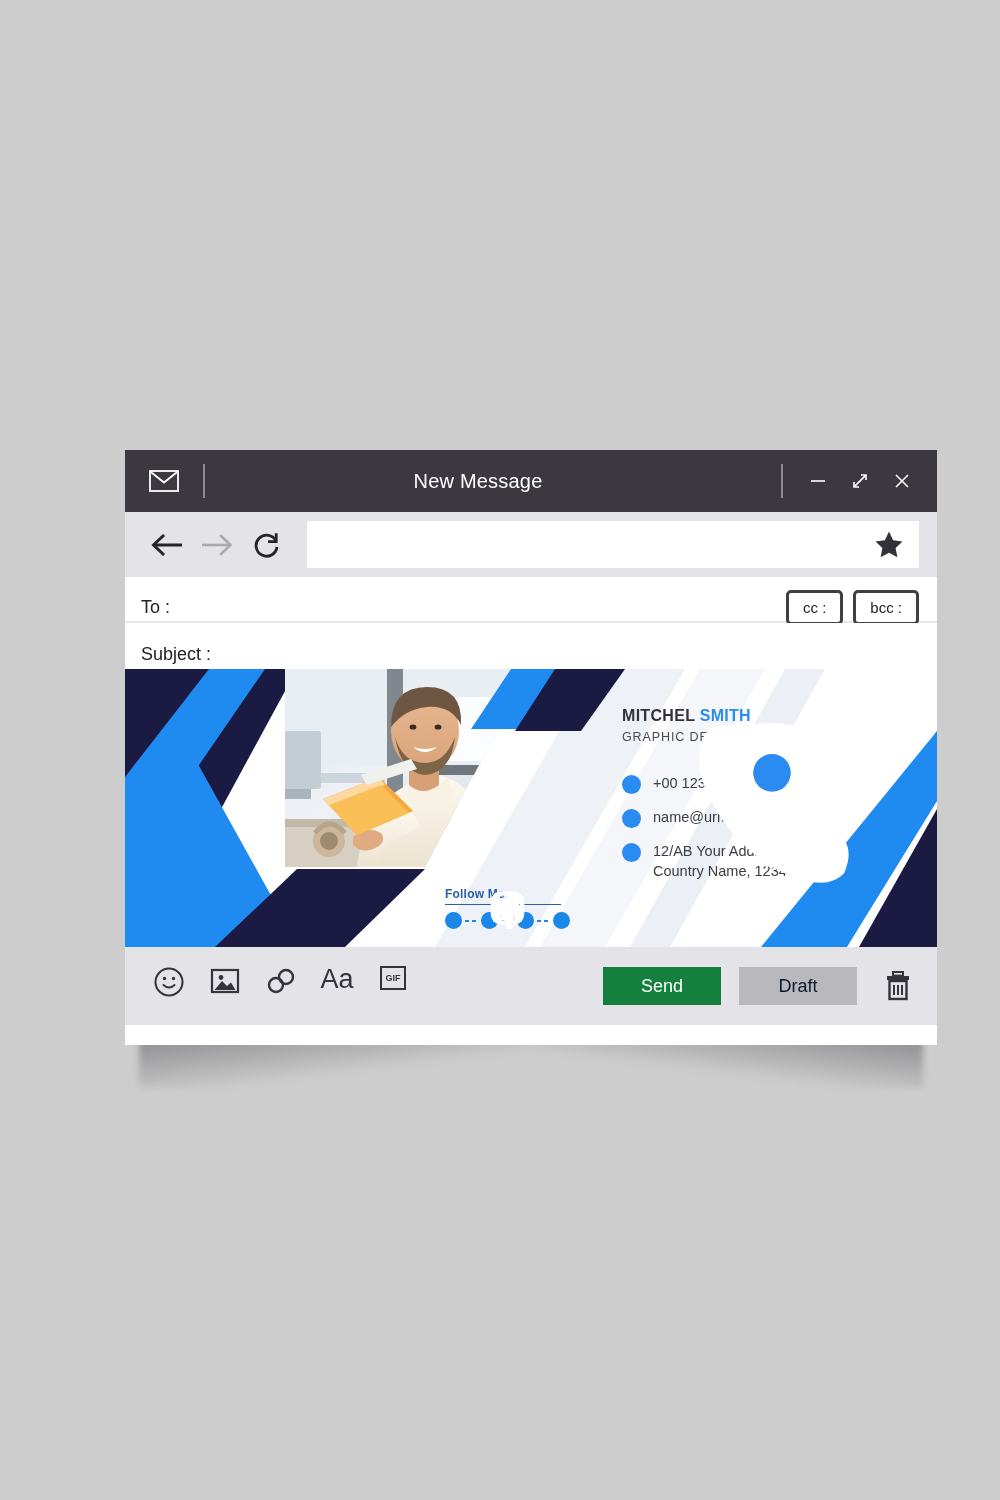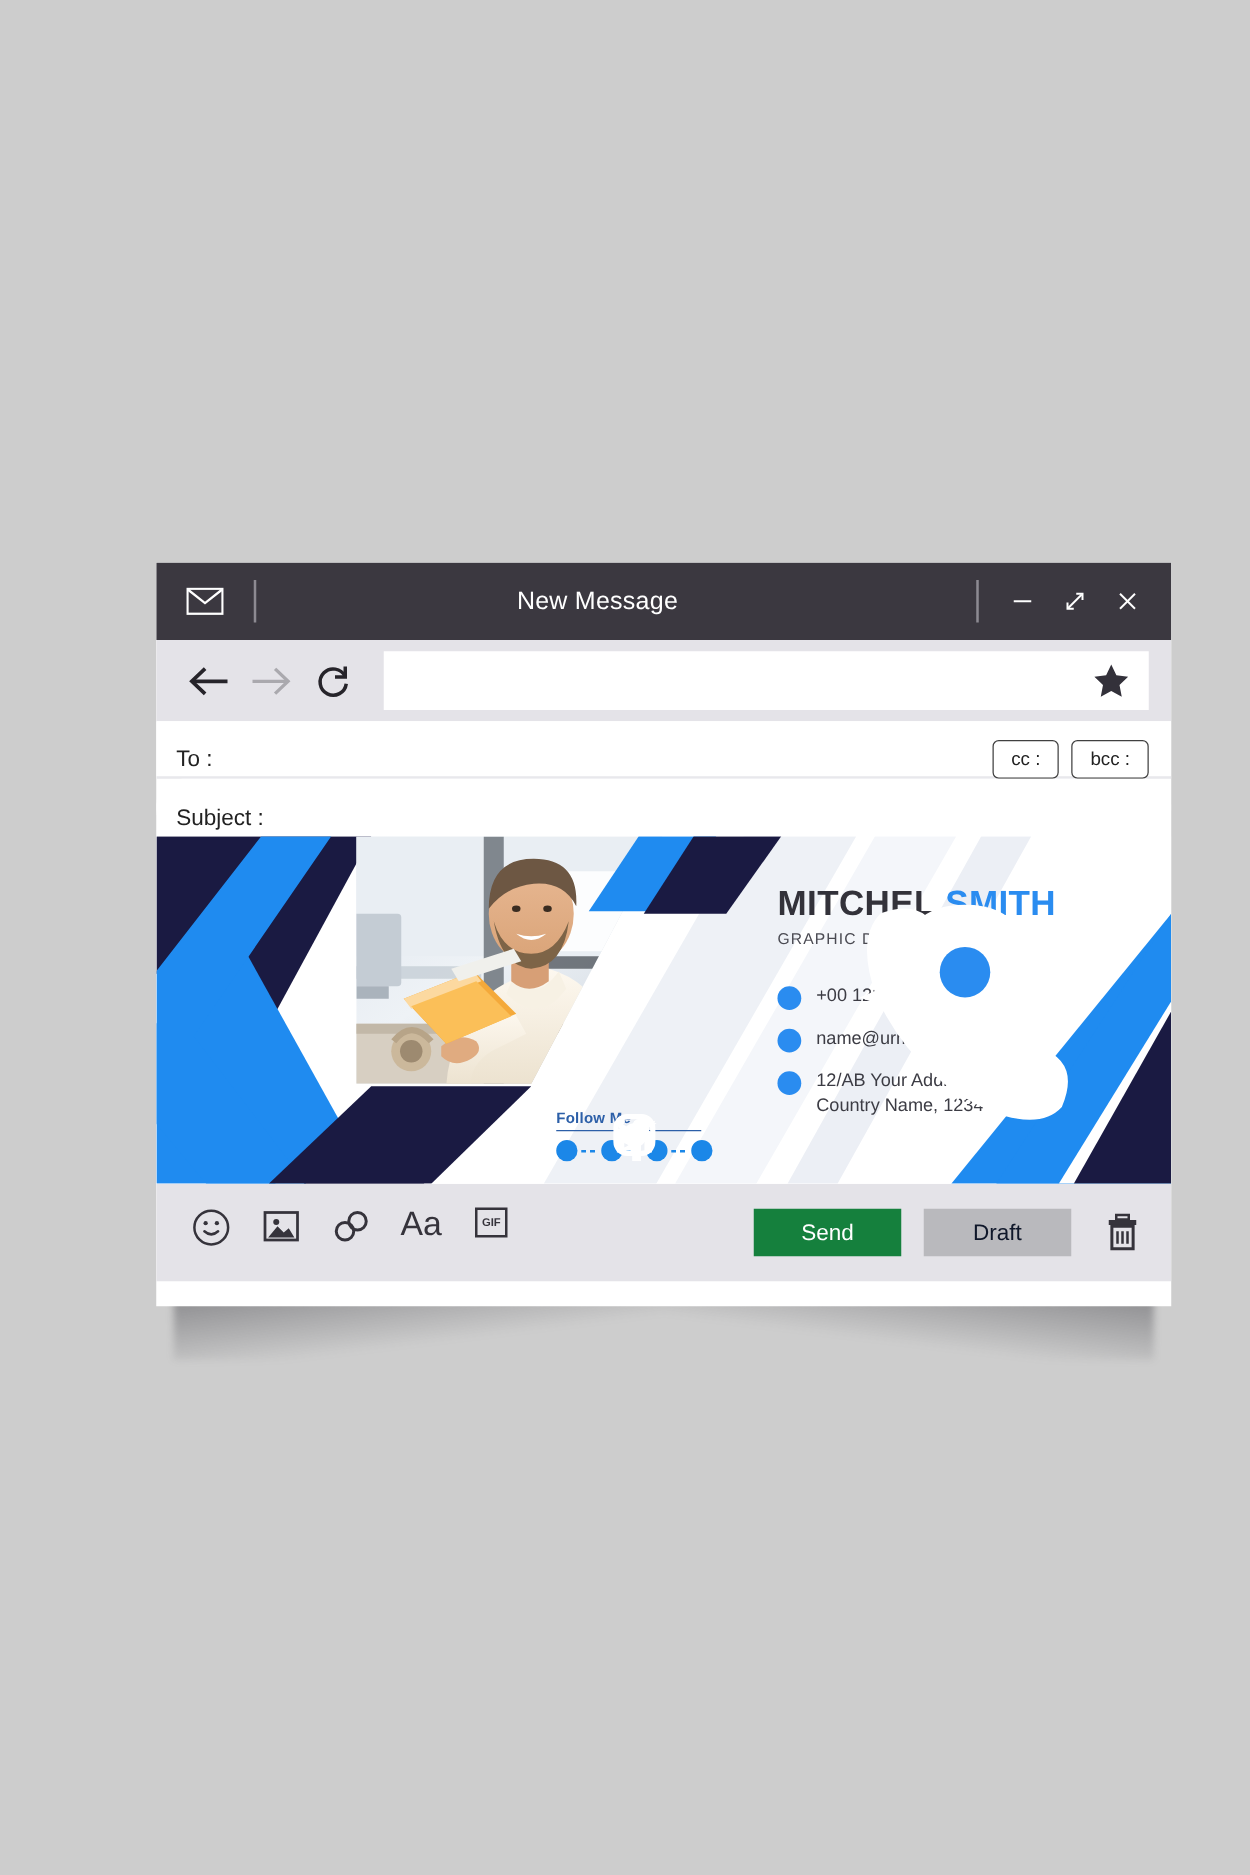--- a/index.html
+++ b/index.html
@@ -120,21 +120,21 @@
     position: relative;
   }
   .field-row.to { border-bottom: 2px solid #e8e8ec; height: 46px; }
   .field-label {
     font-size: 18px;
     color: #222;
     white-space: nowrap;
   }
   .field-input { flex: 1; height: 100%; cursor: text; }
   .pill {
-    border: 1px solid #404040;
+    border: 3px solid #404040;
     border-radius: 5px;
     padding: 6px 14px;
     font-size: 15px;
     color: #222;
     background: #fff;
     margin-left: 10px;
     cursor: pointer;
     white-space: nowrap;
   }
   .subject-row { height: 46px; border-radius: 21px; }
@@ -149,21 +149,21 @@
   .banner svg { position: absolute; inset: 0; width: 100%; height: 100%; }
 
   .sig-right {
     position: absolute;
     left: 497px;
     top: 38px;
     width: 300px;
     z-index: 5;
   }
   .sig-name {
-    font-size: 28px;
+    font-size: 16px;
     font-weight: bold;
     letter-spacing: 0.3px;
     color: #33323a;
     white-space: nowrap;
   }
   .sig-name .last { color: #2a8cf0; }
   .sig-role {
     margin-top: 5px;
     font-size: 12.5px;
     letter-spacing: 0.9px;

